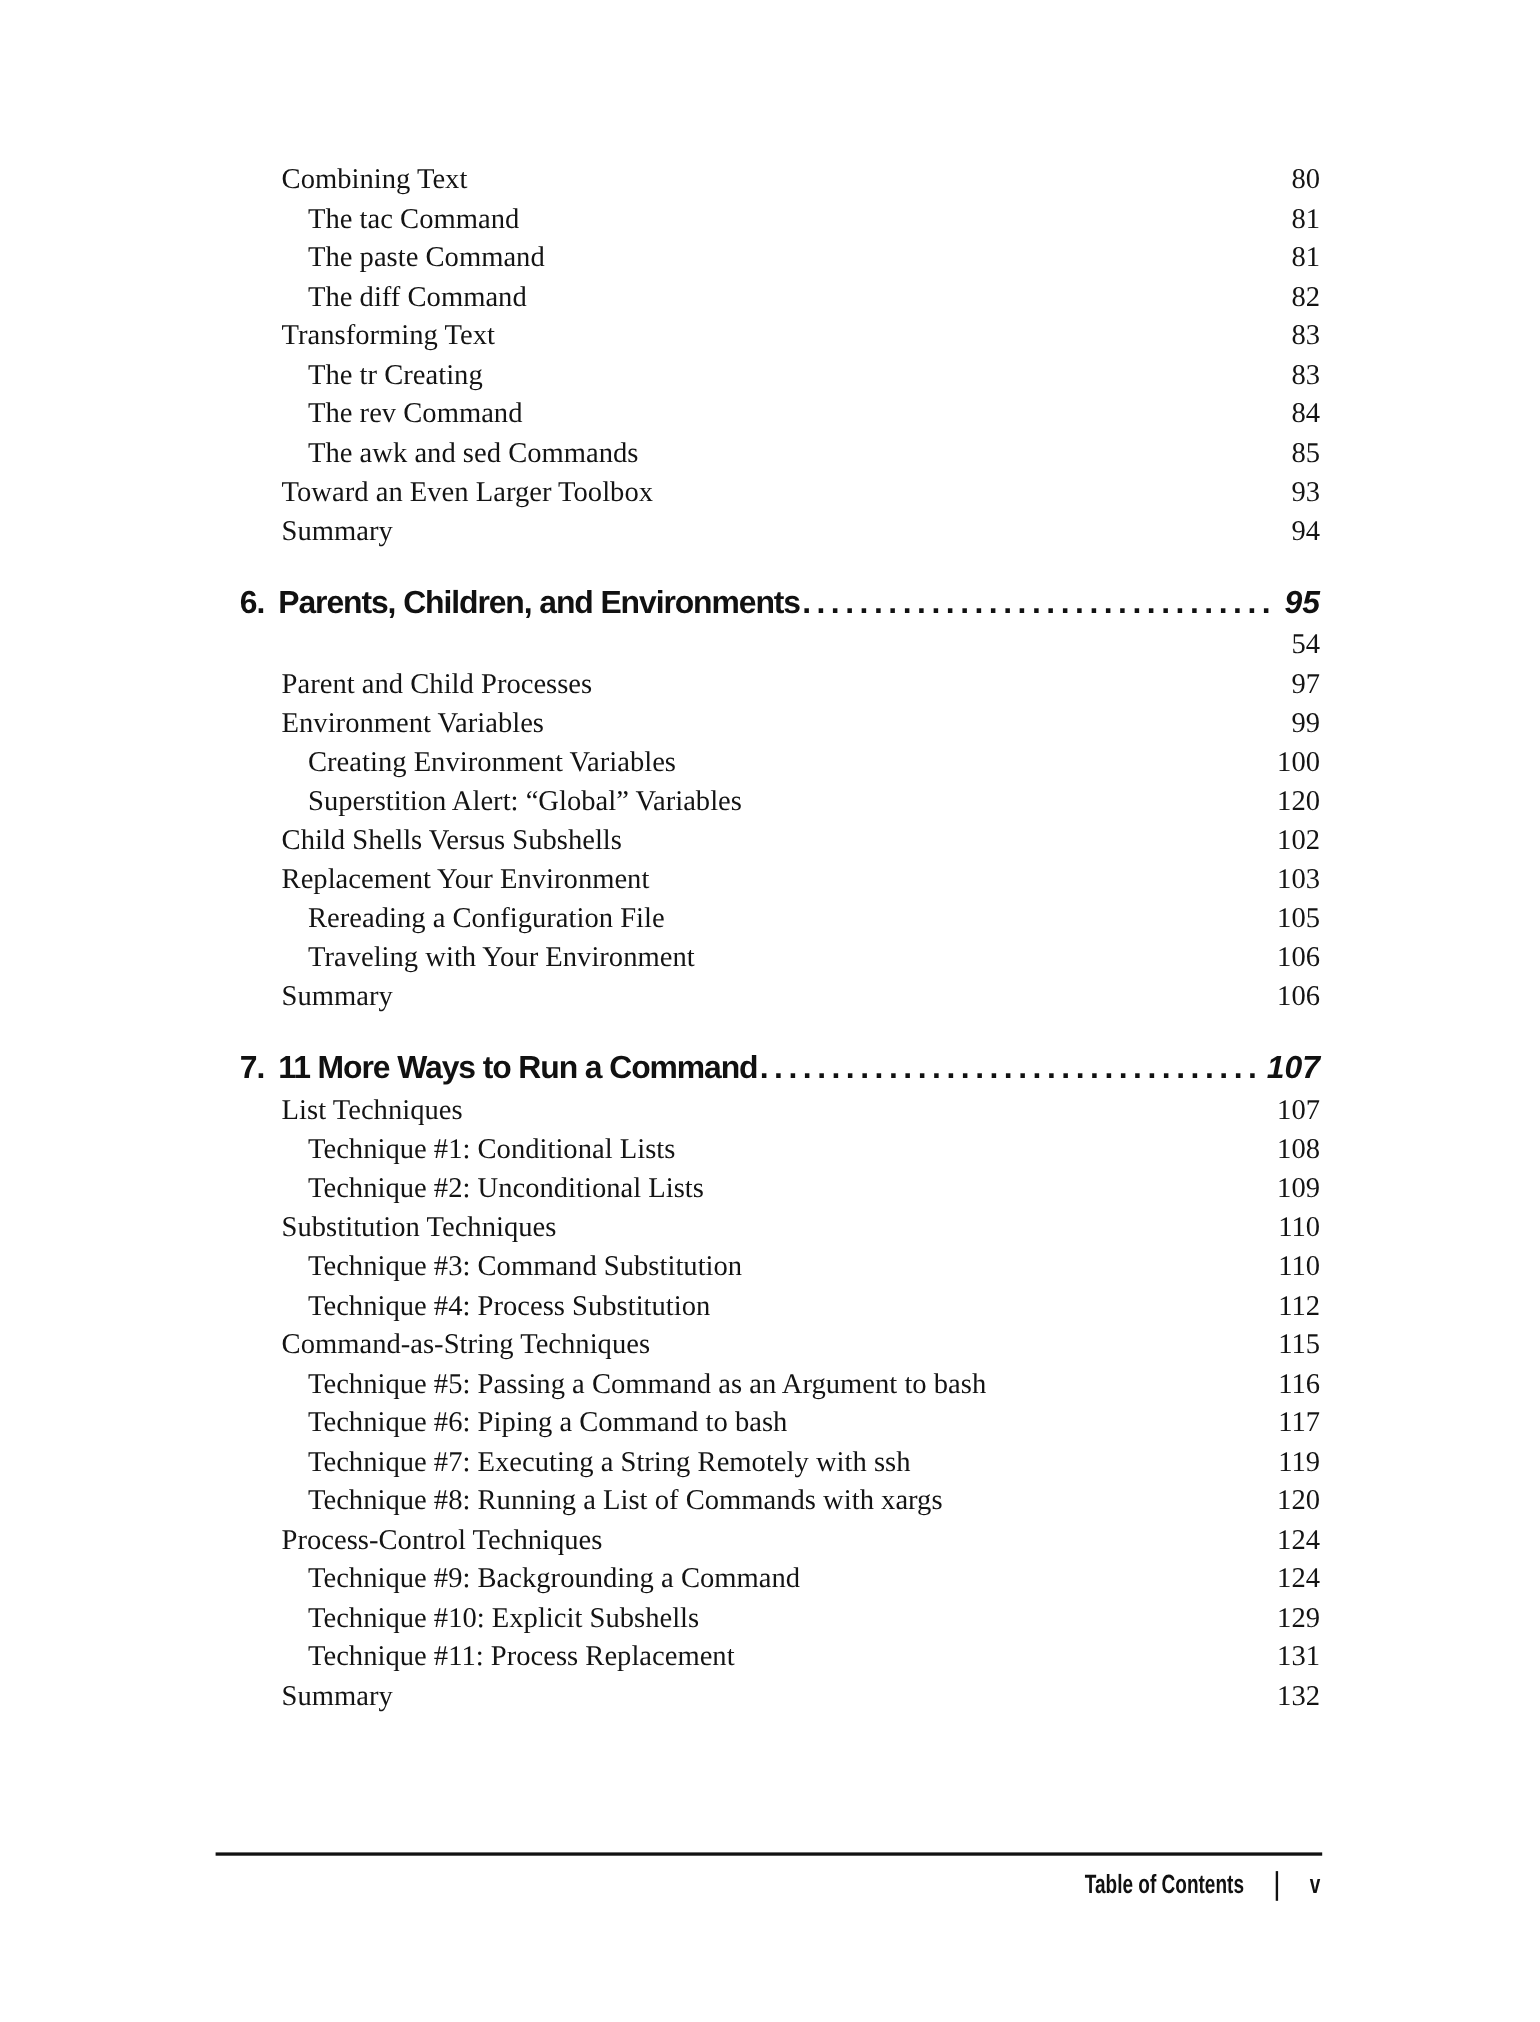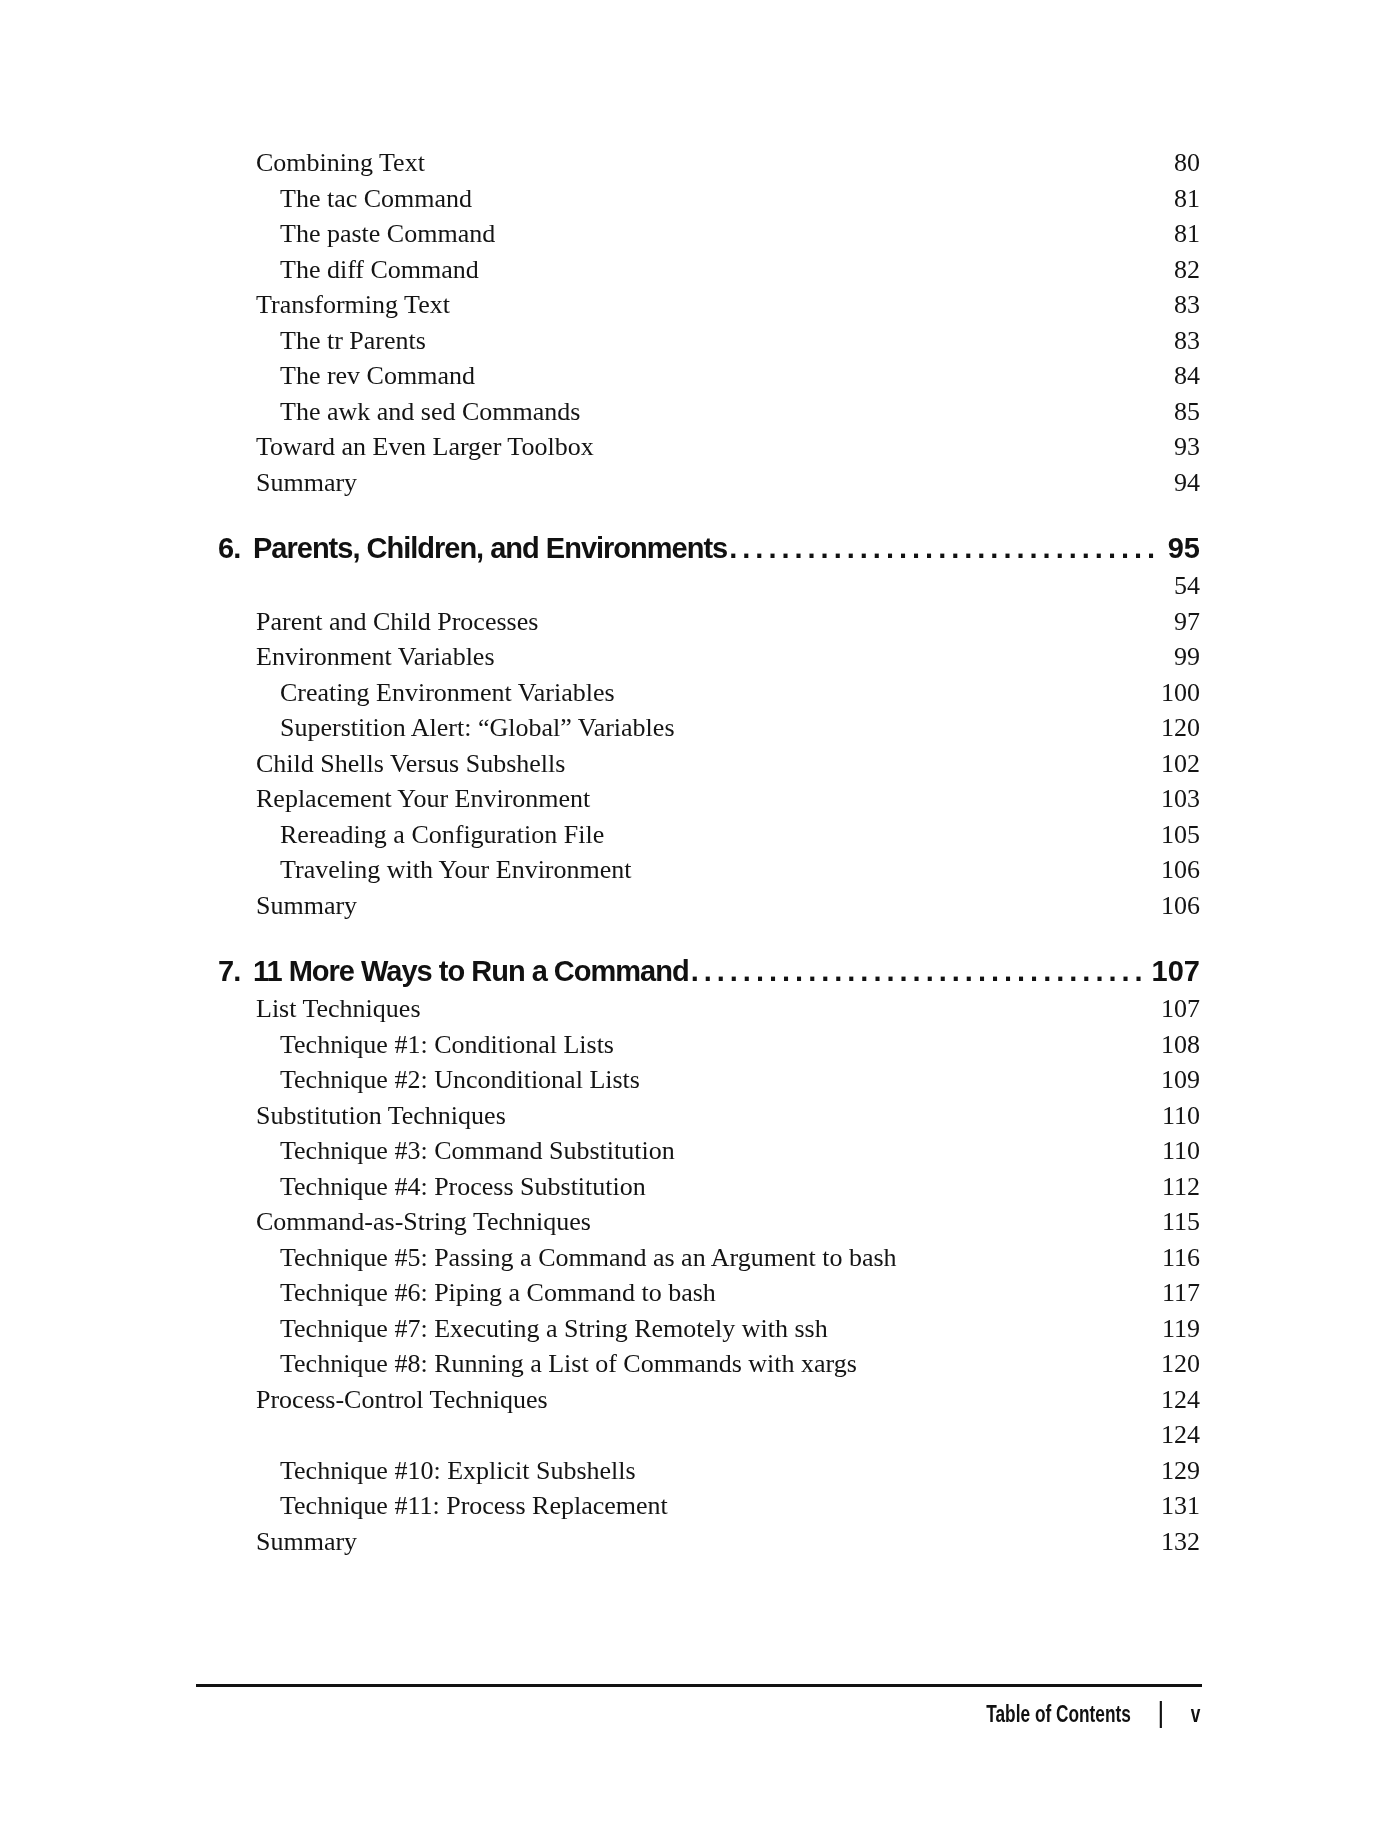--- a/index.html
+++ b/index.html
@@ -55,20 +55,21 @@
     letter-spacing: 5px;
     padding-left: 2px;
     margin-right: 10px;
     min-width: 0;
   }
   .ch-page {
     flex: 0 0 auto;
     line-height: 40px;
     letter-spacing: 0;
     text-align: right;
+    font-style: italic;
   }
 
   .entries { }
   .row {
     display: flex;
     align-items: flex-end;
     line-height: 35.5px;
     height: 35.5px;
     font-size: 26px;
     white-space: nowrap;
@@ -141,21 +142,21 @@
     <span class="page-num">82</span>
   </div>
 
   <div class="row">
     <span class="title level-1">Transforming Text</span>
     <span class="fill"></span>
     <span class="page-num">83</span>
   </div>
 
   <div class="row">
-    <span class="title level-2">The tr Parents</span>
+    <span class="title level-2">The tr Creating</span>
     <span class="fill"></span>
     <span class="page-num">83</span>
   </div>
 
   <div class="row">
     <span class="title level-2">The rev Command</span>
     <span class="fill"></span>
     <span class="page-num">84</span>
   </div>
 
@@ -320,20 +321,21 @@
     <span class="page-num">120</span>
   </div>
 
   <div class="row">
     <span class="title level-1">Process-Control Techniques</span>
     <span class="fill"></span>
     <span class="page-num">124</span>
   </div>
 
   <div class="row">
+    <span class="title level-2">Technique #9: Backgrounding a Command</span>
     <span class="fill"></span>
     <span class="page-num">124</span>
   </div>
 
   <div class="row">
     <span class="title level-2">Technique #10: Explicit Subshells</span>
     <span class="fill"></span>
     <span class="page-num">129</span>
   </div>
 

